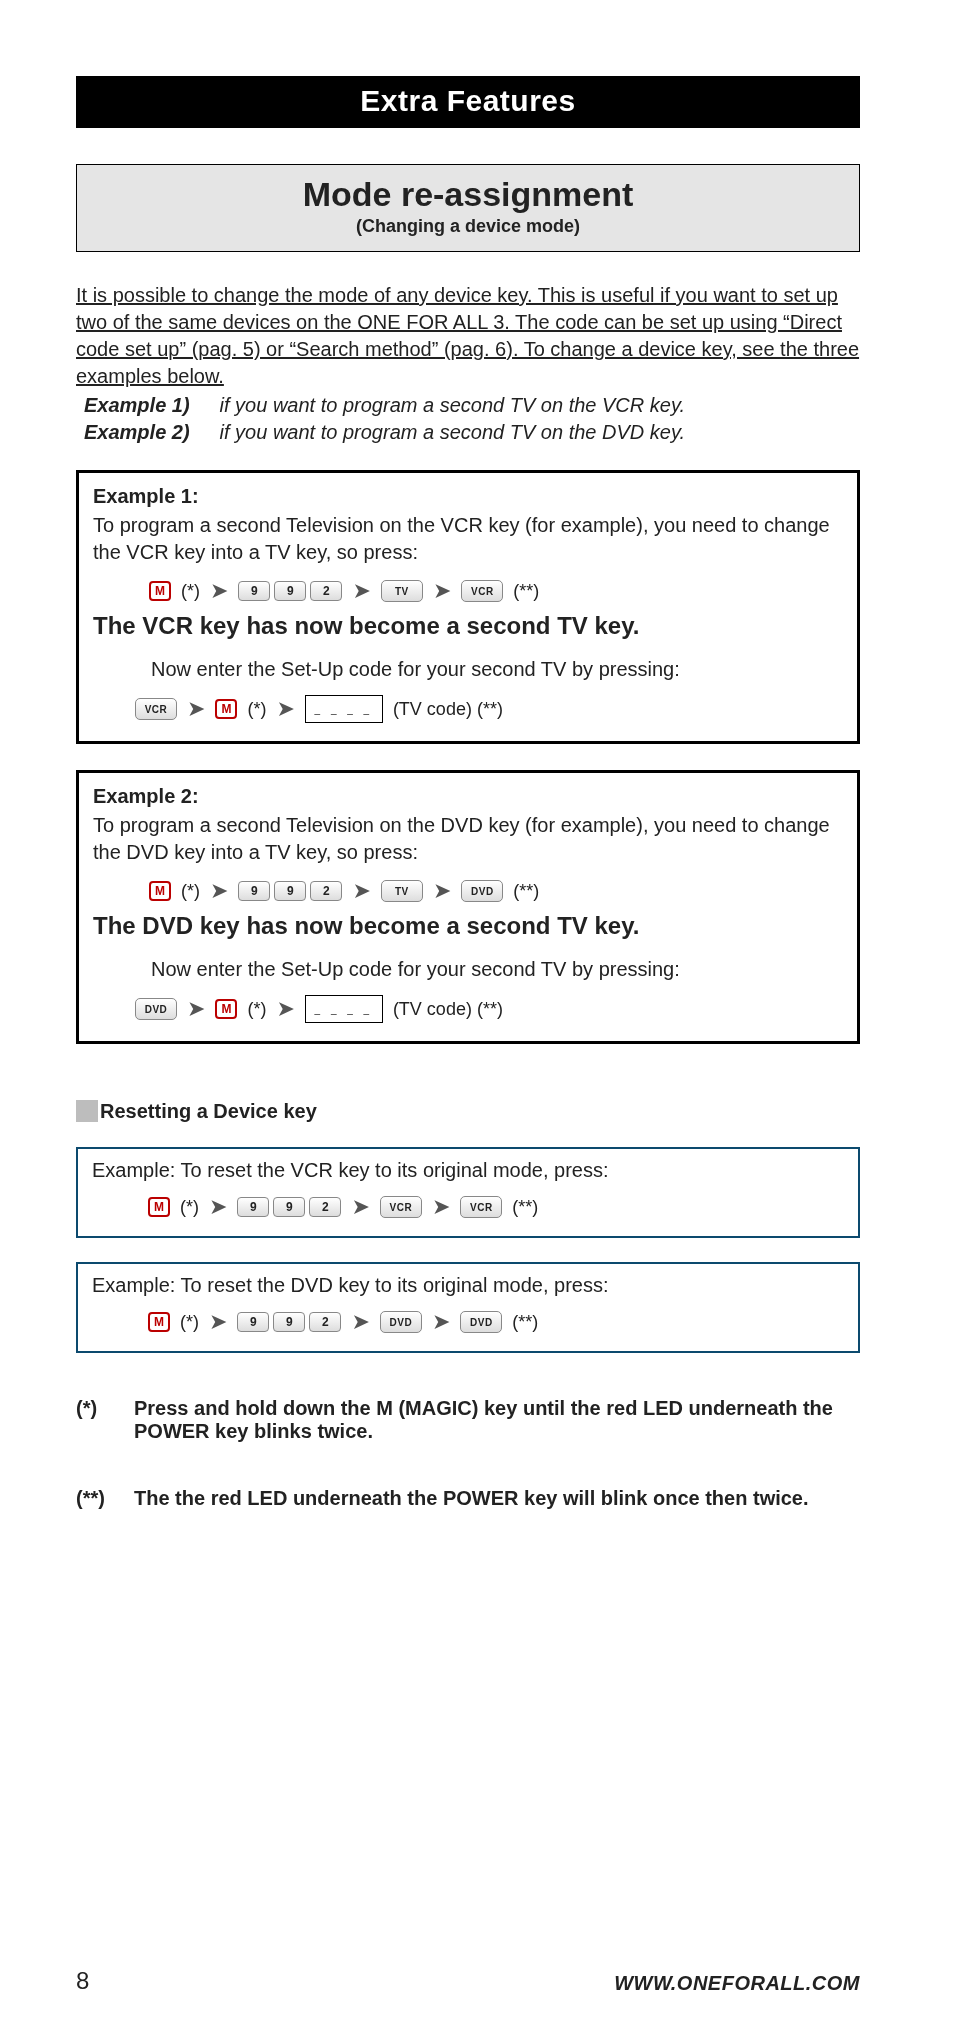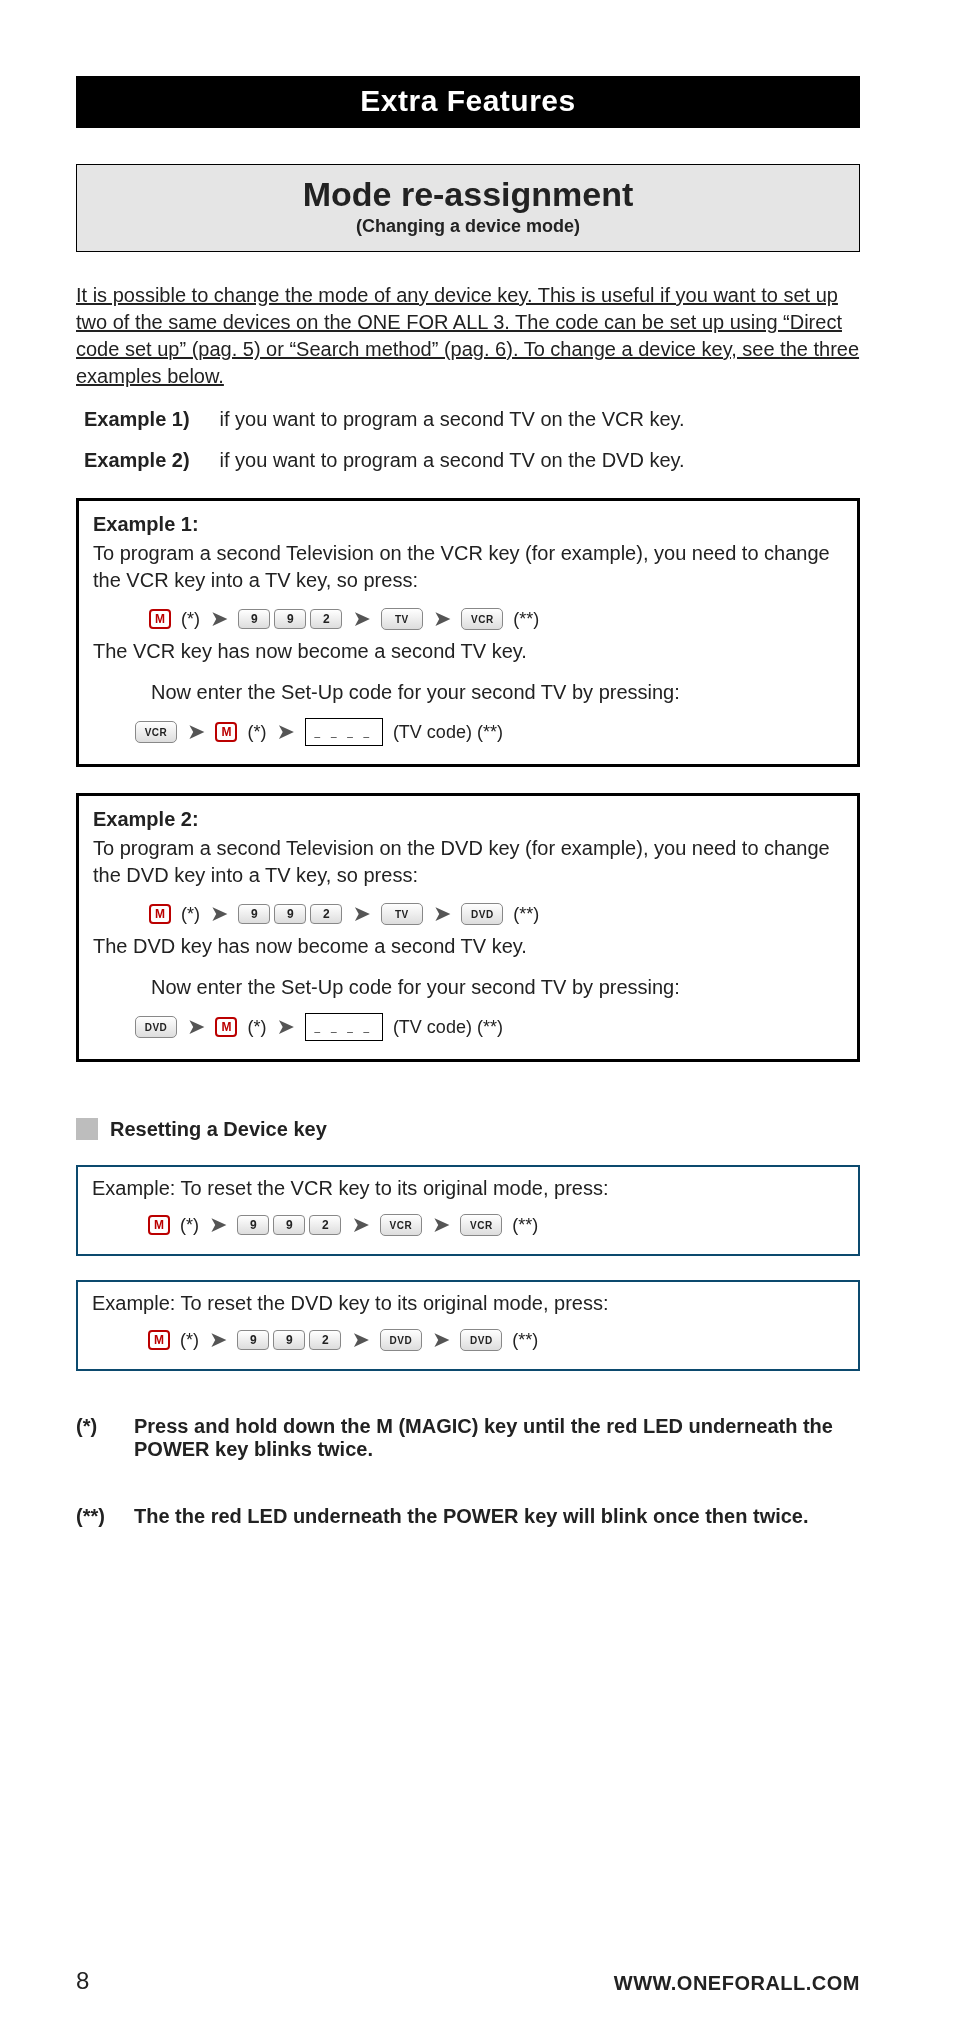--- a/index.html
+++ b/index.html
@@ -3,46 +3,46 @@
 <meta charset="utf-8">
 <style>
   * { box-sizing: border-box; margin: 0; padding: 0; }
   html, body { width: 954px; background: #fff; font-family: "Helvetica Neue", Arial, sans-serif; color: #222; }
   .page { width: 936px; min-height: 2035px; padding: 76px 76px 40px 76px; position: relative; }
   .banner-black { background: #000; color: #fff; text-align: center; font-weight: 800; font-size: 30px; padding: 8px 0 10px; letter-spacing: 0.5px; }
   .banner-grey { background: #e5e5e5; border: 1px solid #000; text-align: center; padding: 10px 0 14px; margin-top: 36px; }
   .banner-grey .title { font-weight: 800; font-size: 34px; }
   .banner-grey .sub { font-weight: 700; font-size: 18px; margin-top: 2px; }
   .intro { font-size: 20px; line-height: 1.35; margin-top: 30px; text-decoration: underline; }
-  .ex-line { font-size: 20px; margin-top: 18px; margin-left: 8px; }
+  .ex-line { font-size: 20px; margin-top: 4px; margin-left: 8px; font-style: italic; }
   .ex-line .lbl { font-weight: 800; display: inline-block; width: 130px; }
   .box { border: 3px solid #000; margin-top: 26px; padding: 12px 14px 18px; }
   .box .boxtitle { font-weight: 800; font-size: 20px; }
   .box .boxintro { font-size: 20px; line-height: 1.35; margin-top: 4px; }
   .seq { display: flex; align-items: center; gap: 10px; margin-top: 14px; margin-left: 56px; font-size: 18px; }
   .seq.tight { margin-left: 42px; }
-  .result { font-weight: 400; font-size: 20px; margin-top: 10px; }
+  .result { font-weight: 700; font-size: 24px; margin-top: 10px; }
   .setupline { font-size: 20px; margin-top: 18px; margin-left: 58px; }
   .key-m { display: inline-flex; align-items: center; justify-content: center; width: 22px; height: 20px; border: 2px solid #b00; border-radius: 4px; color: #b00; font-weight: 800; font-size: 12px; background: #fff; }
   .key-num { display: inline-flex; align-items: center; justify-content: center; width: 32px; height: 20px; border: 1px solid #888; border-radius: 4px; background: linear-gradient(#fff,#ddd); font-weight: 700; font-size: 12px; }
   .key-wide { display: inline-flex; align-items: center; justify-content: center; width: 42px; height: 22px; border: 1px solid #888; border-radius: 5px; background: linear-gradient(#fff,#ddd); font-weight: 800; font-size: 10px; letter-spacing: 0.5px; }
   .numgroup { display: inline-flex; gap: 4px; }
   .arrow { display:inline-block; font-size: 22px; color:#555; line-height:0; }
   .codebox { display: inline-flex; align-items: center; justify-content: center; width: 78px; height: 28px; border: 1.5px solid #000; letter-spacing: 4px; font-size: 10px; }
-  .section-head { display:flex; align-items:flex-start; gap:12px; margin-top: 56px; }
+  .section-head { display:flex; align-items:flex-start; gap:2px; margin-top: 56px; }
   .section-head .sq { width: 22px; height: 22px; background:#bdbdbd; }
   .section-head .txt { font-weight:800; font-size:20px; }
   .resetbox { border: 2px solid #0c4a6e; margin-top: 24px; padding: 10px 14px 18px; }
   .resetbox .rline { font-size: 20px; }
   .footnote { font-size:20px; margin-top: 44px; display:flex; }
   .footnote .mark { font-weight:800; width:58px; flex:none; }
   .footnote .txt { font-weight:800; }
   .footer { position:absolute; bottom: 40px; left:76px; right:76px; display:flex; justify-content:space-between; align-items:flex-end; }
   .footer .pg { font-size:24px; }
-  .footer .url { font-weight:800; font-size:20px; letter-spacing:0.5px; }
+  .footer .url { font-style:italic; font-weight:800; font-size:20px; letter-spacing:0.5px; }
 </style>
 </head>
 <body>
 
 <div class="page">
 
   <div class="banner-black">Extra Features</div>
 
   <div class="banner-grey">
     <div class="title">Mode re-assignment</div>

